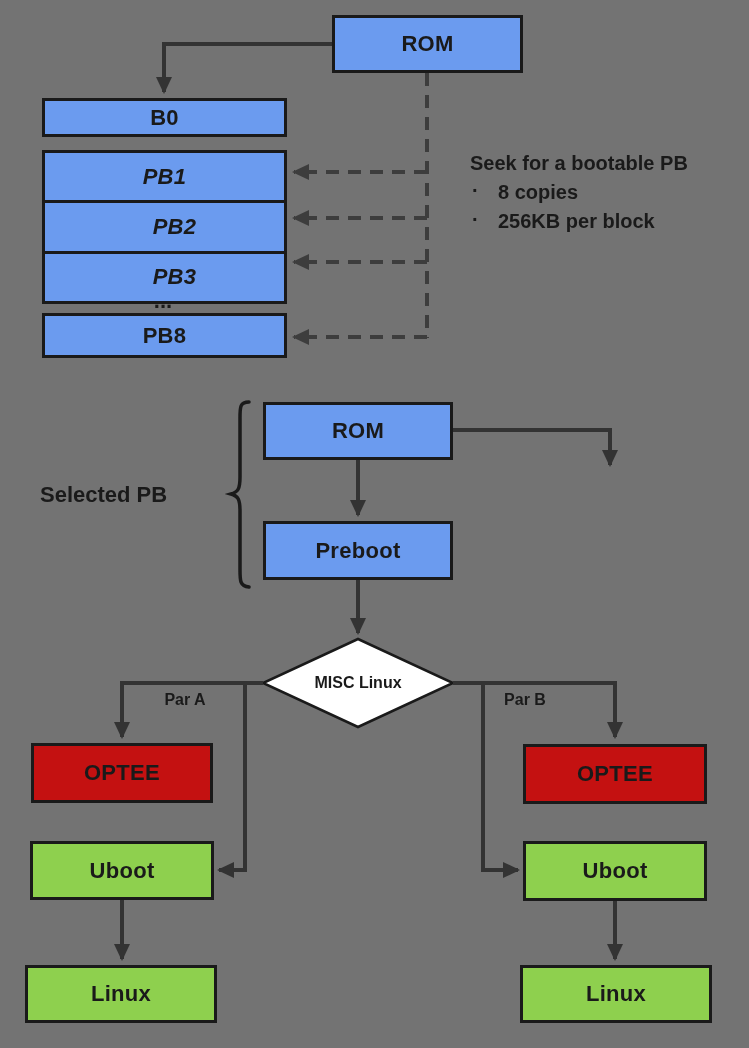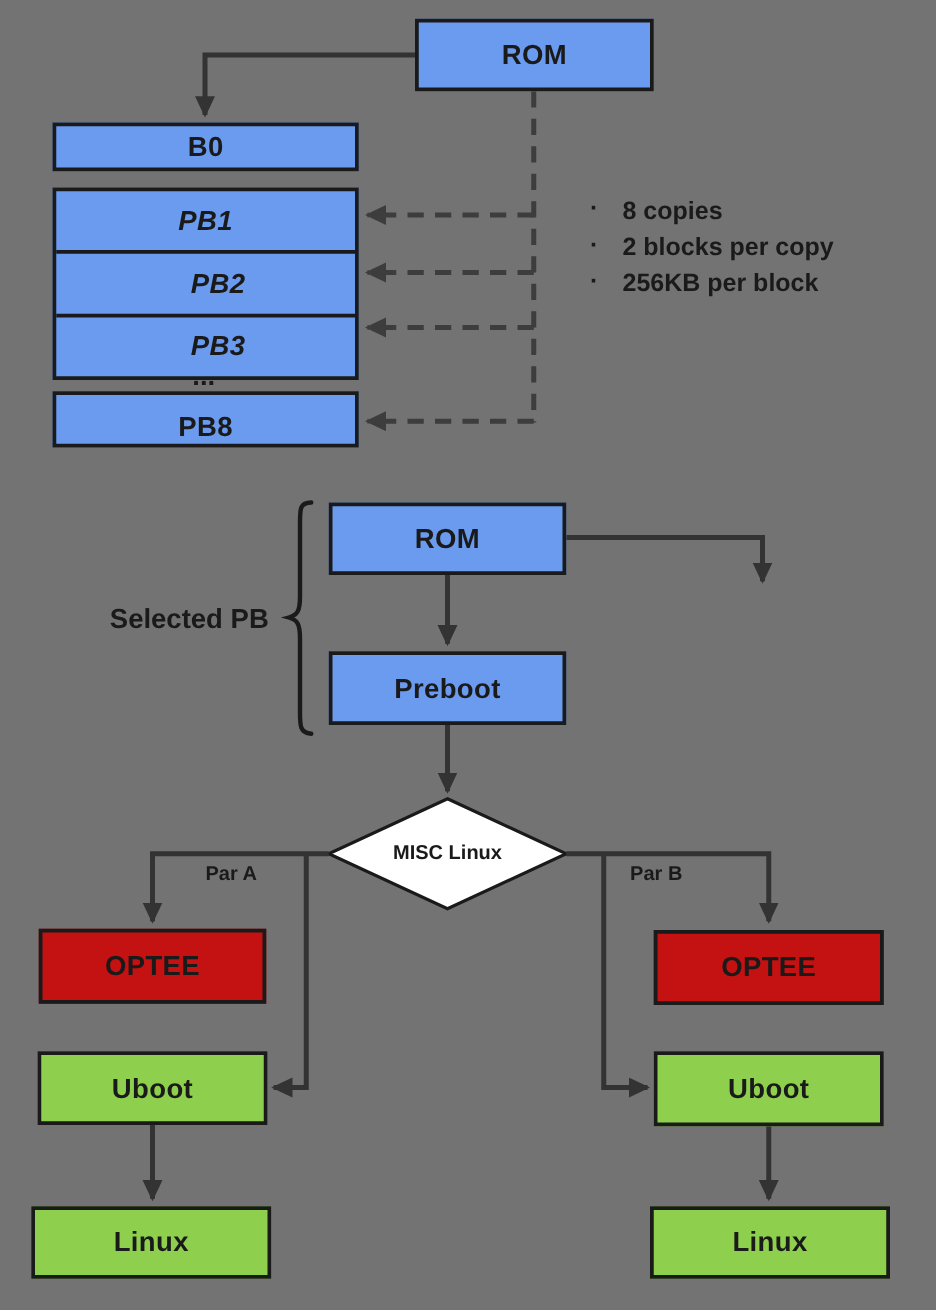--- a/index.html
+++ b/index.html
@@ -24,21 +24,21 @@
            background:var(--box-blue); display:flex; flex-direction:column; }
   .stack-row { flex:1; display:flex; align-items:center; justify-content:center;
                font-weight:bold; font-size:22px; color:var(--text); letter-spacing:.3px; }
   .stack-row + .stack-row { border-top:3px solid var(--border);padding-left:20px; }
   .flabel { position:absolute; font-weight:bold; color:var(--text); }
   .ellipsis { font-size:22px; text-align:center; }
   .note-title { font-size:20px; }
   .note-item { position:relative; font-size:20px; padding-left:28px; }
   .note-item::before { content:"\00B7"; position:absolute; left:2px; top:-2px; font-weight:bold; }
   .small-label { font-size:16px; text-align:center; }
-  .group-label { font-size:22px; text-align:right; }
+  .group-label { font-size:22px; text-align:left; }
   .conn  { stroke:var(--arrow); stroke-width:4; fill:none; }
   .dash  { stroke:var(--dashed-arrow); stroke-width:4; fill:none; stroke-dasharray:13 9; }
   .shape { stroke:var(--border); fill:#ffffff; }
   .brace { stroke:var(--border); stroke-width:3.5; fill:none; stroke-linecap:round; }
 </style>
 </head>
 <body>
 
 <div class="canvas">
 
@@ -91,27 +91,27 @@
     <div class="stack-row">
       <span>PB2</span>
     </div>
     <div class="stack-row">
       <span>PB3</span>
     </div>
   </div>
 
   <div class="flabel ellipsis" style="left:140px; top:288px; width:46px;">...</div>
 
-  <div class="box blue" style="left:42px; top:313px; width:245px; height:45px;align-items:flex-end;">
+  <div class="box blue" style="left:42px; top:313px; width:245px; height:45px;">
     <span>PB8</span>
   </div>
 
   <div class="flabel" style="left:470px; top:152px; width:275px;">
+    <div class="note-title">Seek for a bootable PB</div>
     <div class="note-item" style="margin-top:6px;">8 copies</div>
-    <div class="note-item" style="margin-top:6px;">2 blocks per copy</div>
     <div class="note-item" style="margin-top:6px;">256KB per block</div>
   </div>
 
   <div class="flabel group-label" style="left:40px; top:482px; width:175px;">Selected PB</div>
 
   <div class="box blue" style="left:263px; top:402px; width:190px; height:58px;">
     <span>ROM</span>
   </div>
 
 

